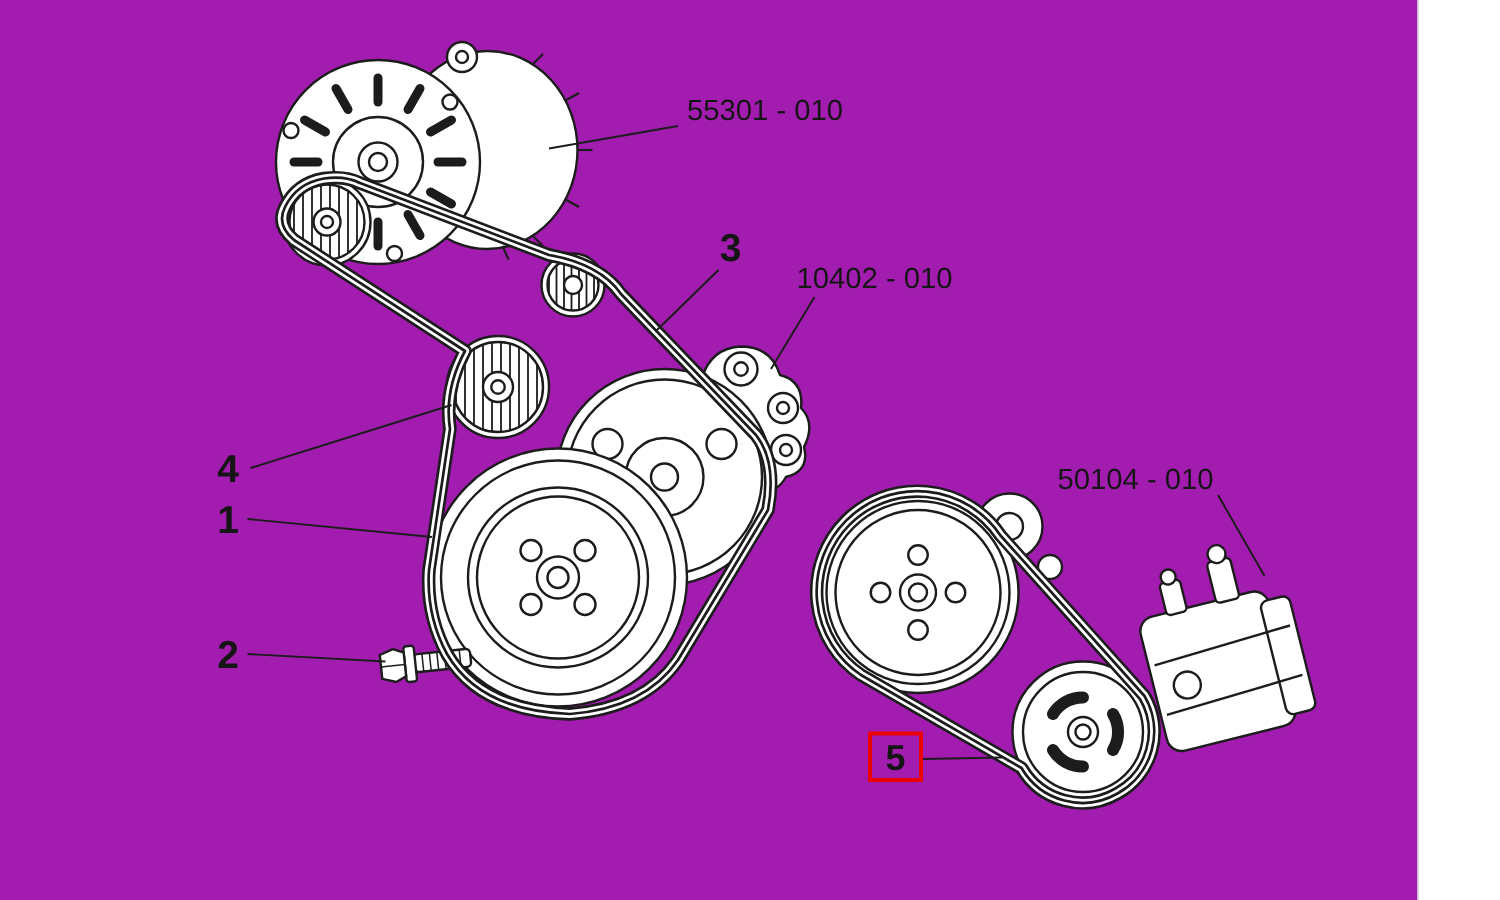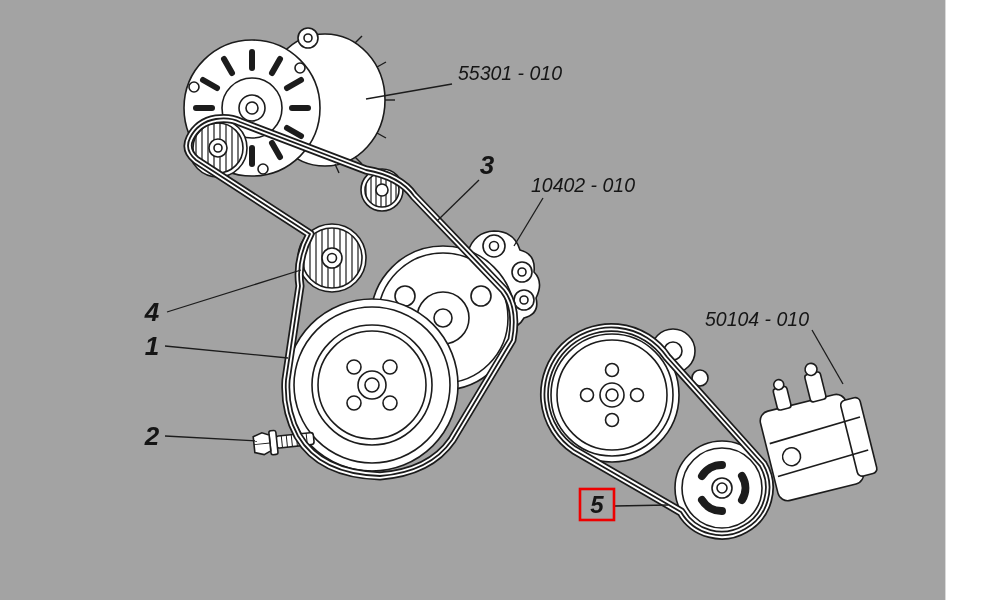--- a/index.html
+++ b/index.html
@@ -1,20 +1,19 @@
 <!DOCTYPE html>
 <html><head>
 <meta charset="utf-8">
 <style>
   html, body { margin: 0; padding: 0; background: #ffffff; }
   .stage {
     width: 945px; height: 600px; position: relative;
-    background: #a3a3a3; outline: 1px solid #d9d9d9; overflow: hidden;
+    background: #a21caf; outline: 1px solid #d9d9d9; overflow: hidden;
     font-family: "Liberation Sans", sans-serif;
-    font-style: italic;
   }
   svg { display: block; }
   text { user-select: none; }
 </style>
 </head>
 <body>
 
 <div class="stage">
 <svg width="1000" height="600" viewBox="0 0 1000 600">
   <defs>

